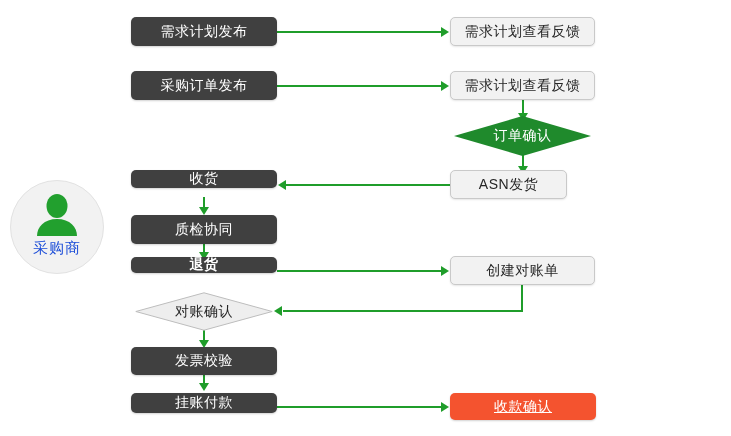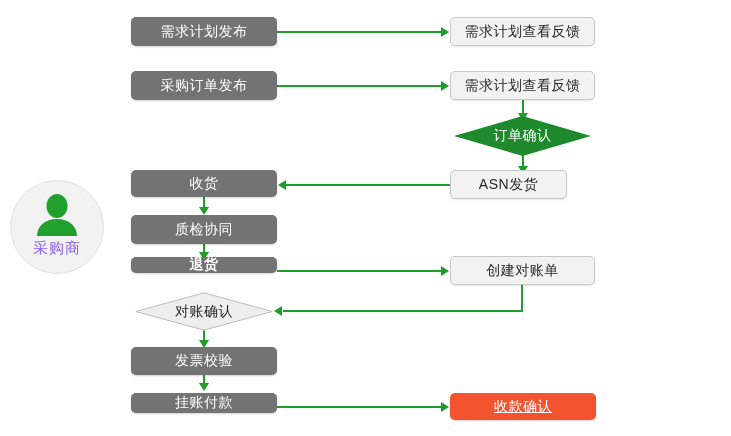--- a/index.html
+++ b/index.html
@@ -25,21 +25,21 @@
     display: flex;
     align-items: center;
     justify-content: center;
     text-align: center;
     font-size: 14px;
     line-height: 1.1;
     letter-spacing: 0.5px;
     white-space: nowrap;
   }
   .node-green {
-    background: #737373;
+    background: #404040;
     color: #ffffff;
     border-radius: 5px;
     box-shadow: 0 1px 2px rgba(0,0,0,0.18);
   }
   .node-gray {
     background: #f2f2f2;
     color: #262626;
     border: 1px solid #c9c9c9;
     border-radius: 5px;
     box-shadow: 0 1px 2px rgba(0,0,0,0.10);
@@ -114,21 +114,21 @@
   }
   .actor-art {
     margin-top: 12px;
     height: 44px;
     display: flex;
     align-items: center;
     justify-content: center;
   }
   .actor-label {
     font-size: 15px;
-    color: #8b5cf6;
+    color: #1d4ed8;
     letter-spacing: 1px;
     margin-top: 2px;
   }
 </style>
 </head>
 <body>
 
 <div id="canvas">
 
   <div class="conn conn-h" style="left:277px; top:31px; width:164px;"></div>
@@ -188,21 +188,21 @@
     <svg width="137" height="40" viewBox="0 0 137 40">
       <polygon points="68.5,0 137,20 68.5,40 0,20" fill="#1f8a2c"></polygon>
     </svg>
     <div class="dlabel">订单确认</div>
   </div>
 
   <div class="node node-gray" style="left:450px; top:170px; width:117px; height:29px;">
     <span>ASN发货</span>
   </div>
 
-  <div class="node node-green" style="left:131px; top:170px; width:146px; height:27px;">
+  <div class="node node-green" style="left:131px; top:170px; width:146px; height:18px;">
     <span>收货</span>
   </div>
 
   <div class="node node-green" style="left:131px; top:215px; width:146px; height:29px;">
     <span>质检协同</span>
   </div>
 
   <div class="node node-green" style="left:131px; top:257px; width:146px; height:16px;font-weight:bold;">
     <span>退货</span>
   </div>

